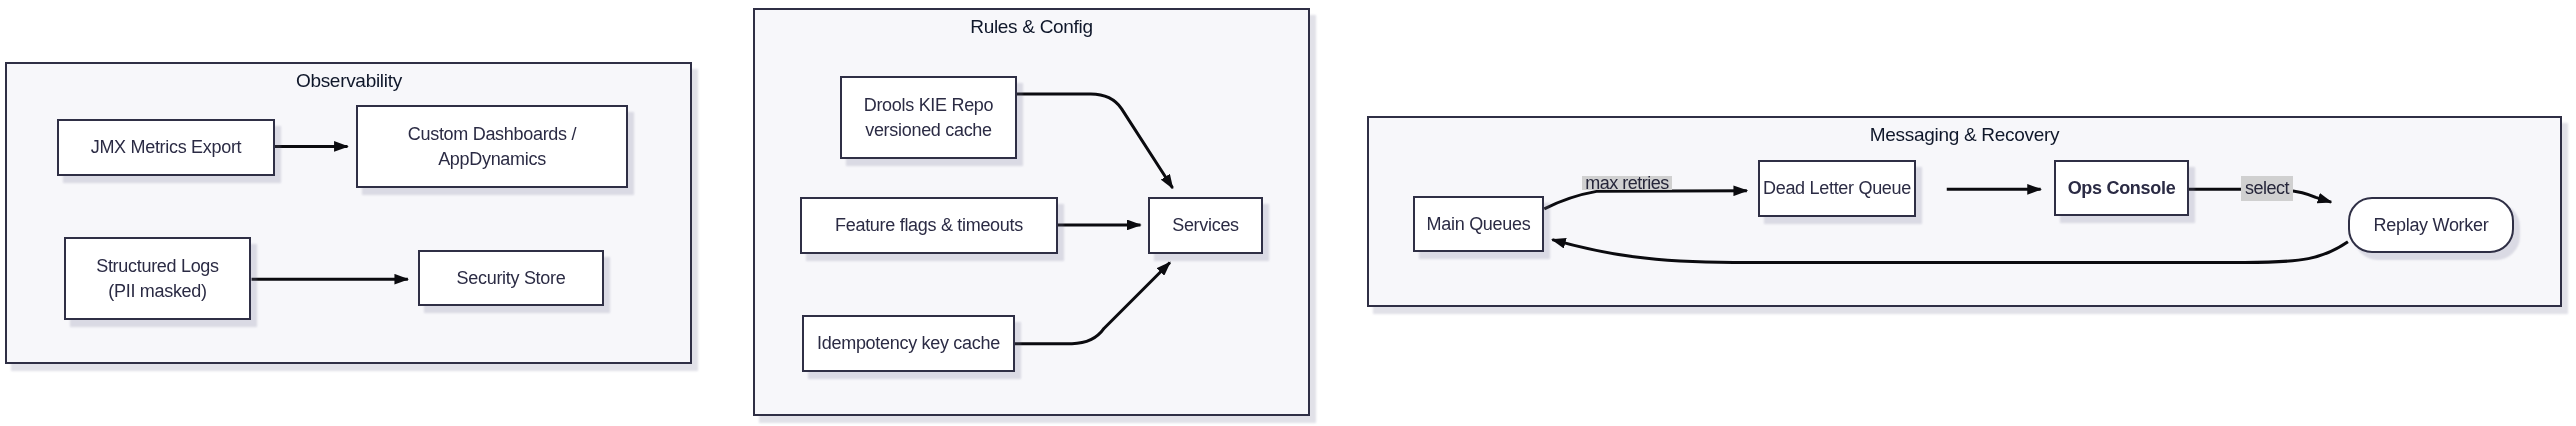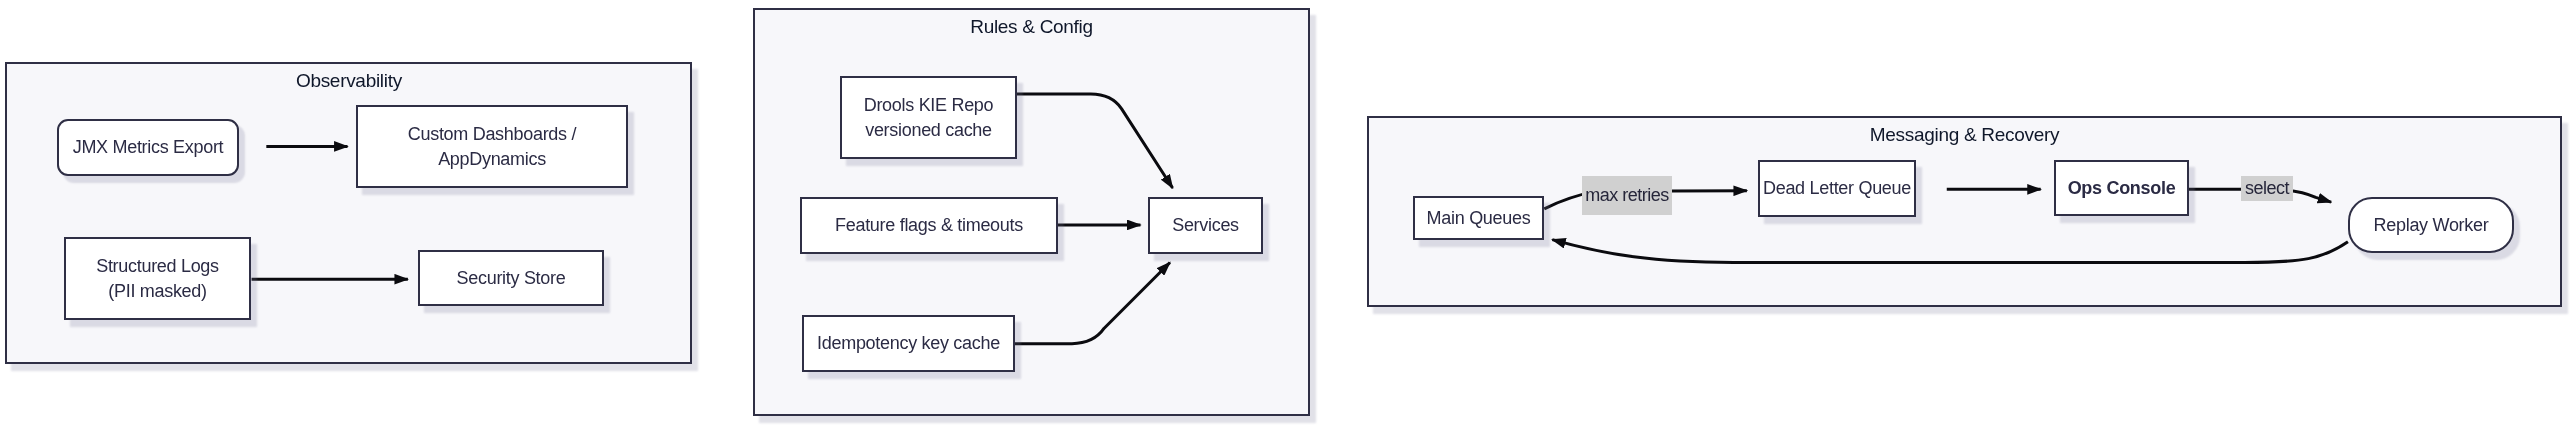--- a/index.html
+++ b/index.html
@@ -91,24 +91,24 @@
       <path d="M 1516 140 L 1626 140 Q 1657 140 1672 162 L 1748 280" marker-end="url(#arrow)"></path>
       <path d="M 1577 335 L 1700 335" marker-end="url(#arrow)"></path>
       <path d="M 1512 512 L 1598 512 Q 1630 512 1646 489 L 1744 391" marker-end="url(#arrow)"></path>
       <path d="M 2302 311 Q 2340 292 2380 285 L 2604 284" marker-end="url(#arrow)"></path>
       <path d="M 2902 282 L 3042 282" marker-end="url(#arrow)"></path>
       <path d="M 3263 282 L 3396 282 Q 3430 284 3452 294 L 3475 301" marker-end="url(#arrow)"></path>
       <path d="M 3500 360 C 3462 386 3432 391 3346 391 L 2584 391 C 2466 391 2396 380 2314 357" marker-end="url(#arrow)"></path>
     </g>
   </svg>
 
-  <div class="edge-label" style="left:1582px; top:176px; width:90px; height:39px;">max retries</div>
+  <div class="edge-label" style="left:1582px; top:176px; width:90px; height:14px;">max retries</div>
   <div class="edge-label" style="left:2241px; top:176px; width:52px; height:25px;">select</div>
 
-  <div class="node" style="left:57px; top:119px; width:182px; height:57px;border-radius:11px;">
+  <div class="node" style="left:57px; top:119px; width:218px; height:57px;">
     <span>JMX Metrics Export</span>
   </div>
   <div class="node" style="left:64px; top:237px; width:187px; height:83px;">
     <span>Structured Logs</span>
     <span>(PII masked)</span>
   </div>
   <div class="node" style="left:356px; top:105px; width:272px; height:83px;">
     <span>Custom Dashboards /</span>
     <span>AppDynamics</span>
   </div>
@@ -123,21 +123,21 @@
   <div class="node" style="left:800px; top:197px; width:258px; height:57px;">
     <span>Feature flags &amp; timeouts</span>
   </div>
   <div class="node" style="left:802px; top:315px; width:213px; height:57px;">
     <span>Idempotency key cache</span>
   </div>
   <div class="node" style="left:1148px; top:197px; width:115px; height:57px;">
     <span>Services</span>
   </div>
 
-  <div class="node" style="left:1413px; top:196px; width:131px; height:44px;">
+  <div class="node" style="left:1413px; top:196px; width:131px; height:56px;">
     <span>Main Queues</span>
   </div>
   <div class="node" style="left:1758px; top:160px; width:158px; height:57px;">
     <span>Dead Letter Queue</span>
   </div>
   <div class="node" style="left:2054px; top:160px; width:135px; height:56px;font-weight:bold;">
     <span>Ops Console</span>
   </div>
   <div class="node" style="left:2348px; top:197px; width:166px; height:56px;border-radius:24px;">
     <span>Replay Worker</span>

